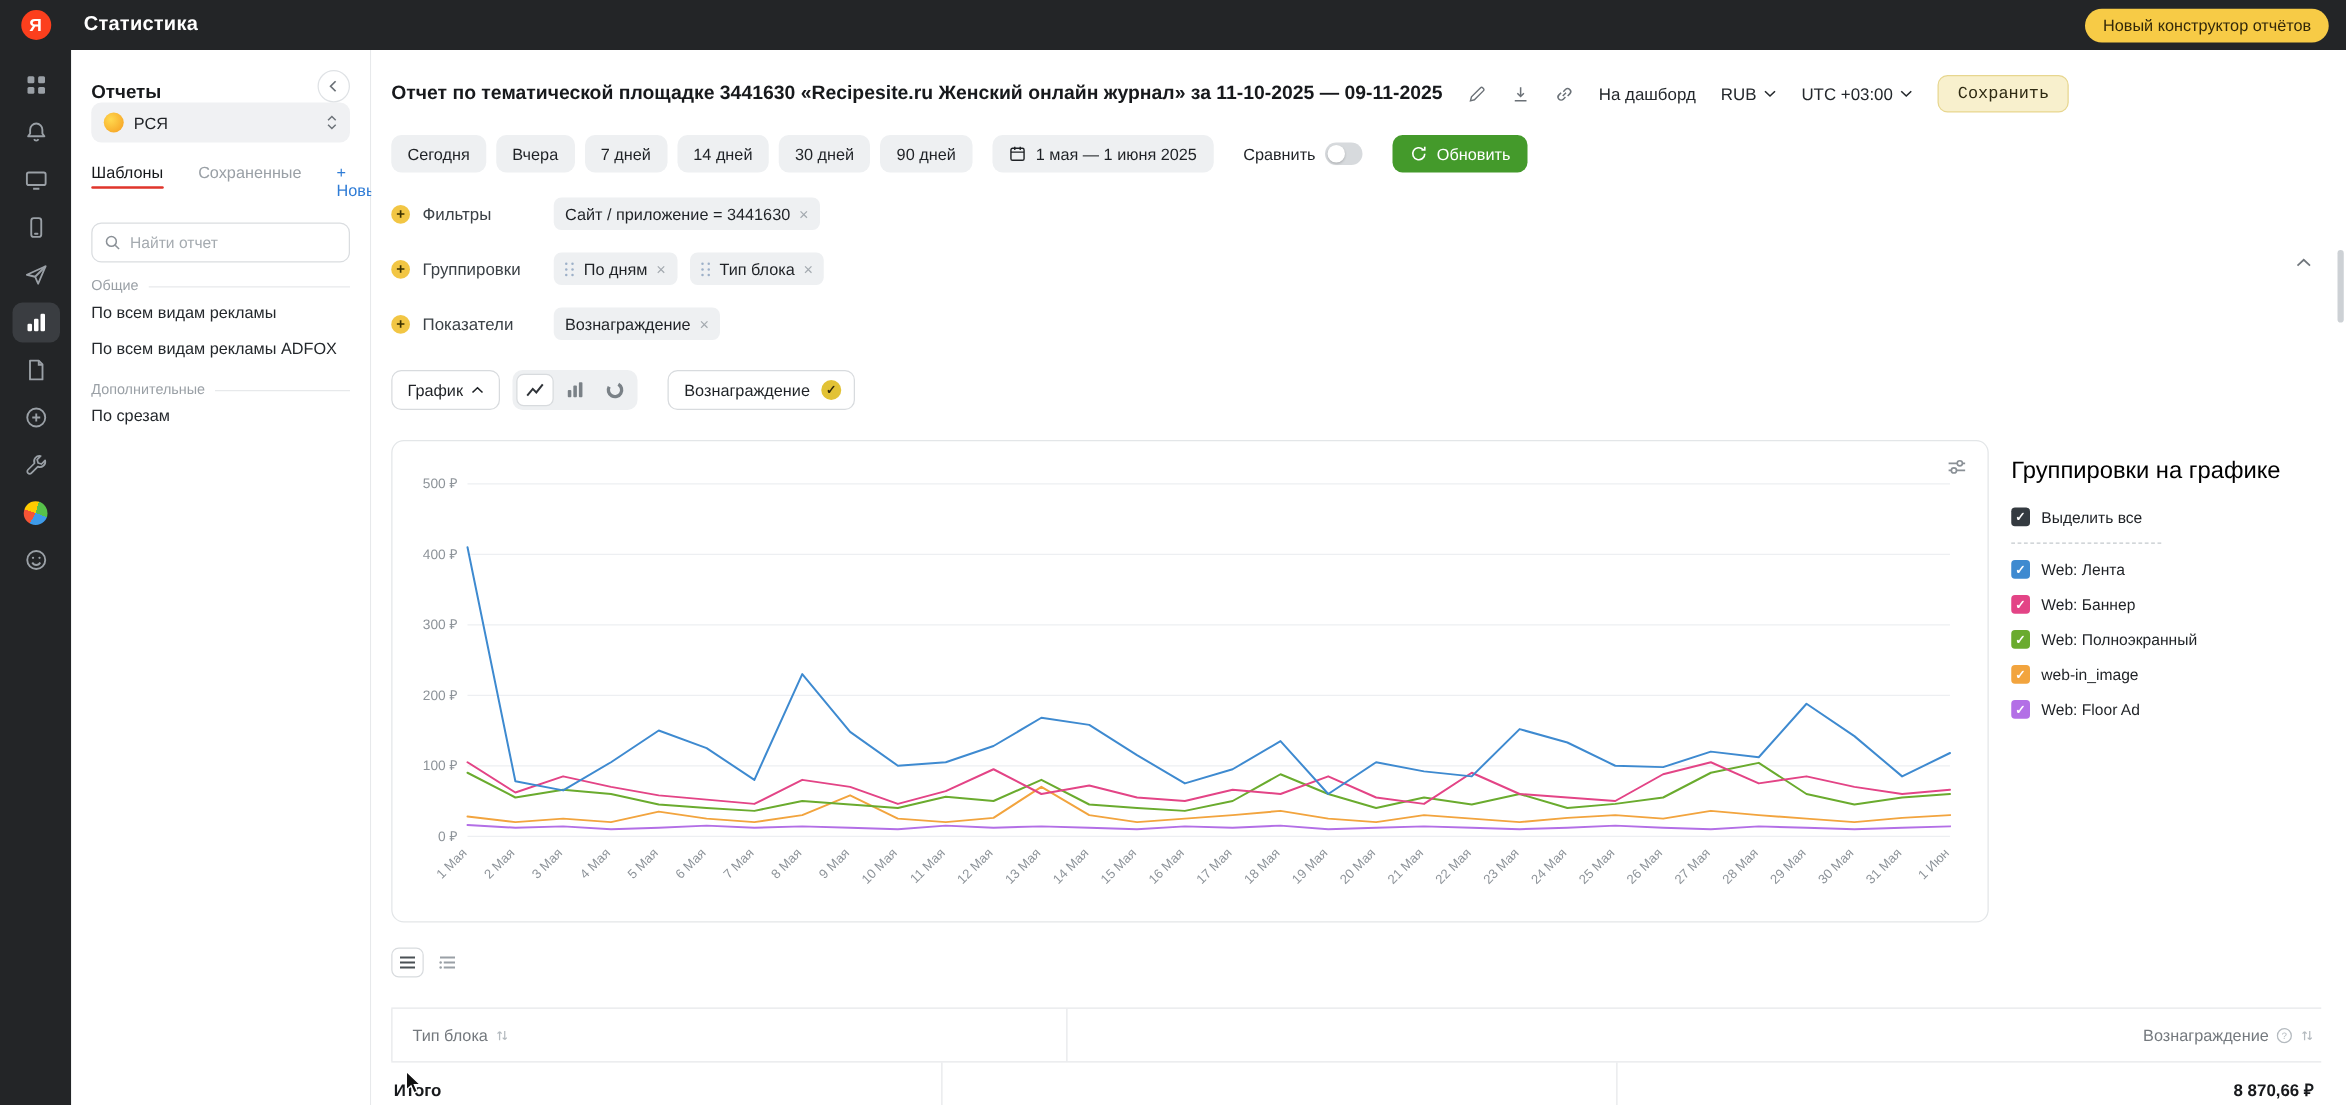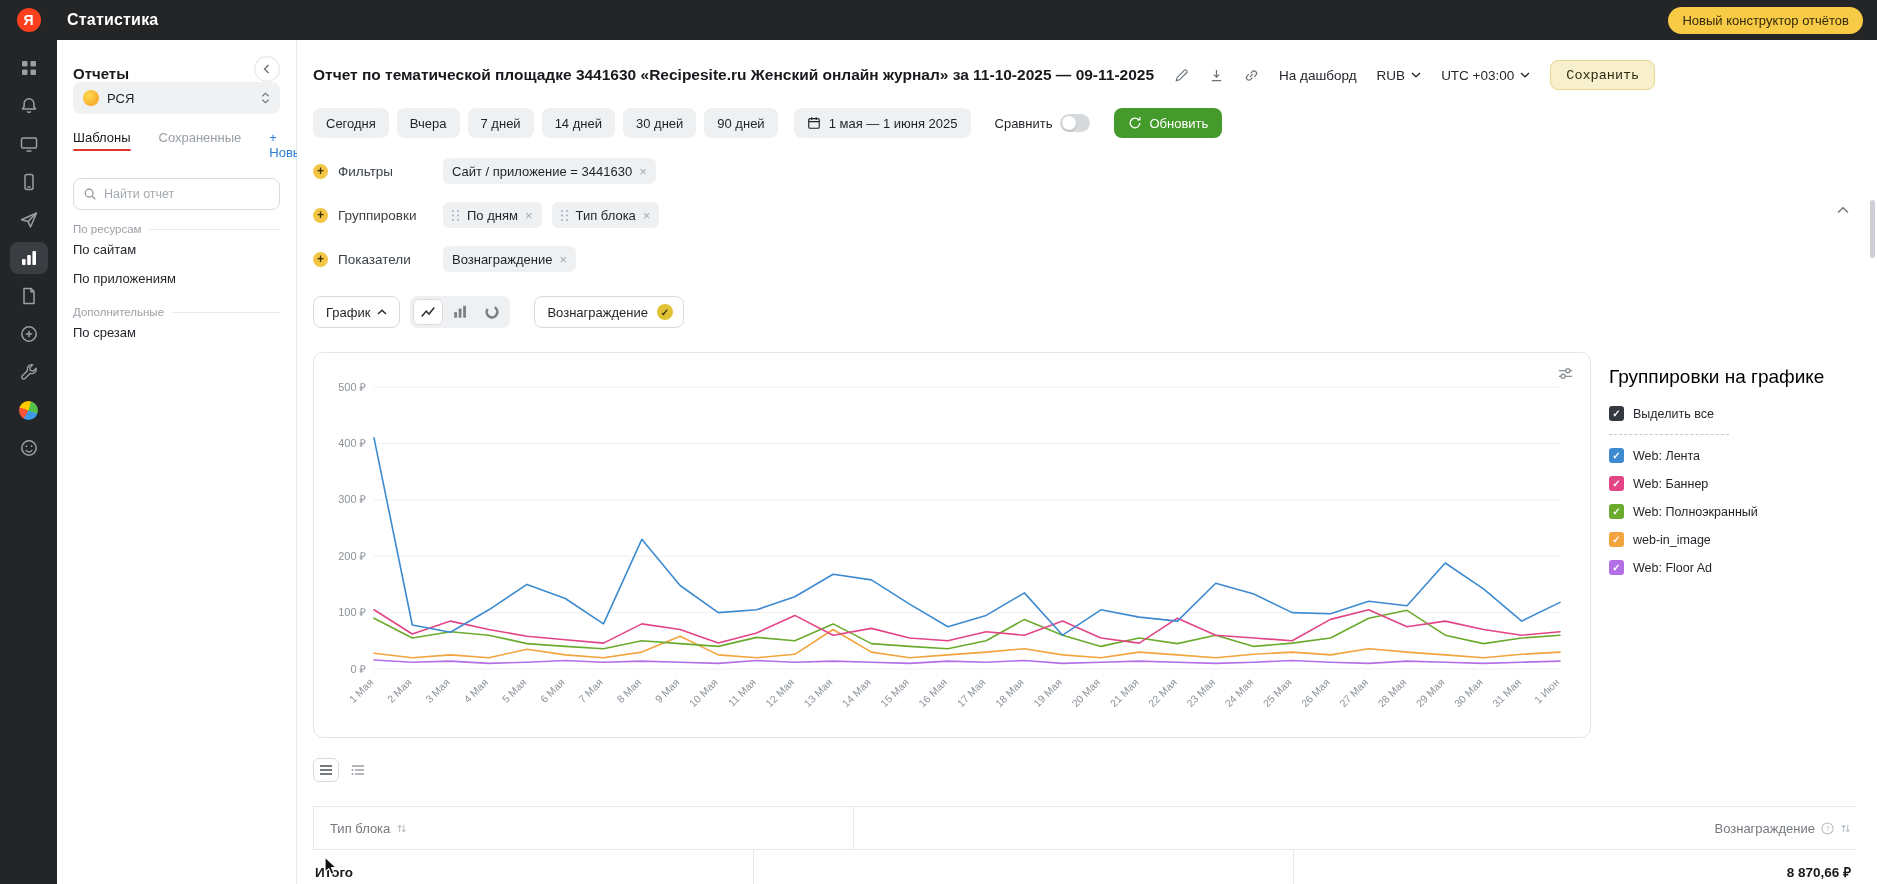--- a/index.html
+++ b/index.html
@@ -210,25 +210,25 @@
           <svg width="14" height="14" viewBox="0 0 16 16">
             <circle cx="7" cy="7" r="4.5" fill="none" stroke="currentColor" stroke-width="1.4"></circle>
             <path d="M10.5 10.5L14 14" stroke="currentColor" stroke-width="1.4"></path>
           </svg>
         </span>
       <input placeholder="Найти отчет" style="">
     </div>
 
     <div class="sb-section">
       <div class="sb-section-label">
-          <span>По ресурсам</span>
+          <span>Общие</span>
           <span class="line"></span>
         </div>
-      <div class="sb-item">По сайтам</div>
-      <div class="sb-item">По приложениям</div>
+      <div class="sb-item">По всем видам рекламы</div>
+      <div class="sb-item">По всем видам рекламы ADFOX</div>
     </div>
     <div class="sb-section">
       <div class="sb-section-label">
           <span>Дополнительные</span>
           <span class="line"></span>
         </div>
       <div class="sb-item">По срезам</div>
     </div>
   </aside>
 

